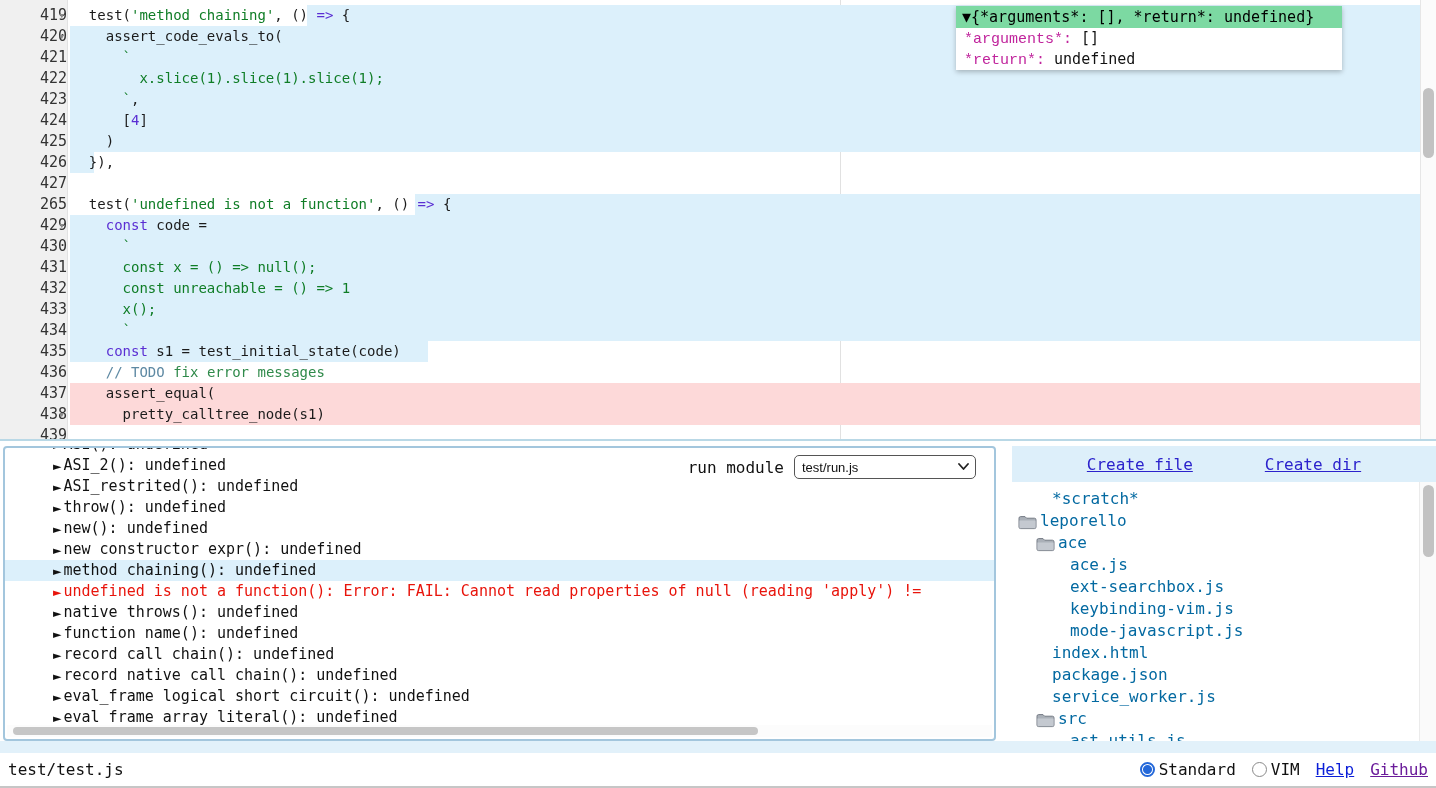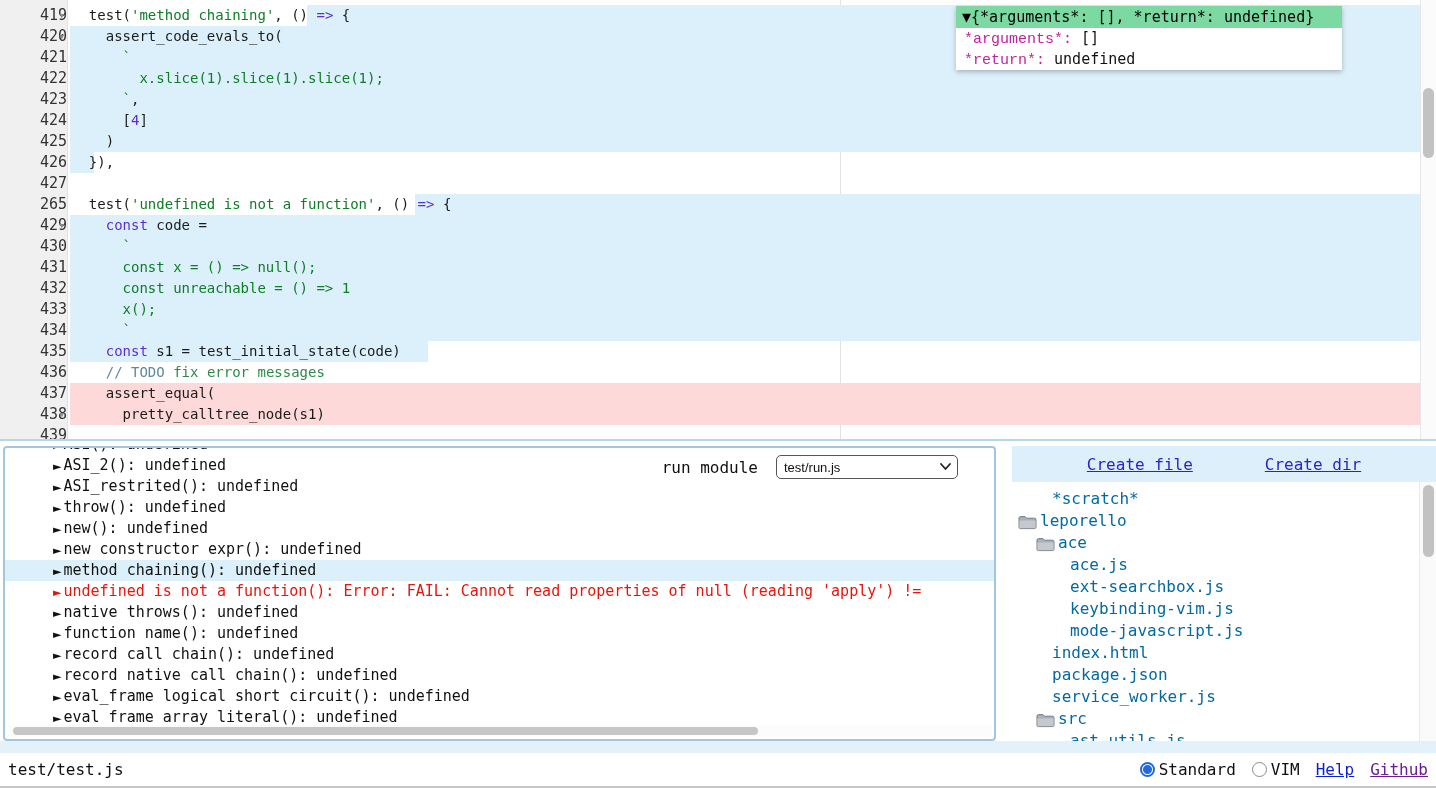--- a/index.html
+++ b/index.html
@@ -38,21 +38,21 @@
   .tt-val{color:#111;}
 
   
   .panel{position:absolute;background:#fff;box-sizing:border-box;}
   .output{left:3px;top:446px;width:993px;height:295px;border:2px solid #a3c6dd;border-radius:4px;overflow:hidden;}
   .out-list{margin-top:-14px;}
   .out-row{height:21px;line-height:21px;font-size:15px;white-space:pre;padding-left:48px;color:#111;}
   .out-row .tri{font-family:"DejaVu Sans",sans-serif;font-size:11px;margin-right:2px;}
   .out-row.selected{background:#dcf0fb;}
   .out-row.error{color:#e8140b;}
-  .runrow{position:absolute;top:7px;right:36px;height:24px;display:flex;align-items:center;gap:18px;z-index:3;background:#fff;}
+  .runrow{position:absolute;top:7px;right:18px;height:24px;display:flex;align-items:center;gap:10px;z-index:3;background:#fff;}
   .runlabel{font-size:16px;color:#111;white-space:pre;}
   .runselect-wrap{position:relative;}
   .runselect{width:182px;height:24px;font-family:"Liberation Sans",sans-serif;font-size:13px;
              border:1.5px solid #555;border-radius:5px;background:#fff;color:#111;
              padding:0 24px 0 7px;-webkit-appearance:none;appearance:none;}
   .sel-chev{position:absolute;right:7px;top:6px;width:11px;height:11px;pointer-events:none;}
   .htrack{position:absolute;left:2px;right:2px;bottom:2px;height:12px;background:#fcfcfc;}
   .hthumb{position:absolute;left:6px;top:2px;width:745px;height:8px;border-radius:4px;background:#c6c6c6;}
 
   .files{left:1012px;top:446px;width:424px;height:295px;overflow:hidden;}

